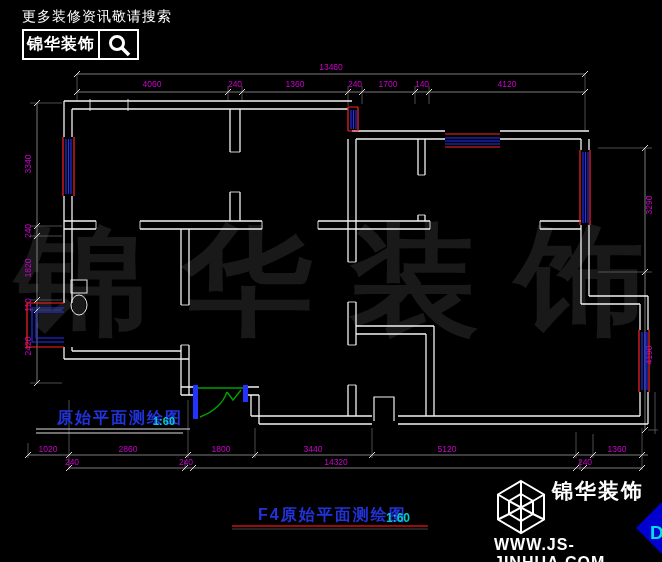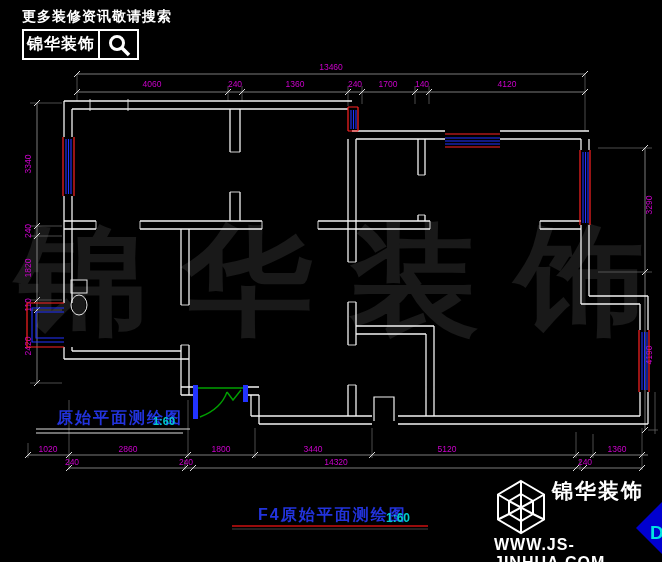--- a/index.html
+++ b/index.html
@@ -1,19 +1,19 @@
 <!DOCTYPE html>
 <html><head>
 <meta charset="utf-8">
 <style>
   html,body{margin:0;padding:0;background:#000;}
   .canvas{position:relative;width:662px;height:562px;background:#000;overflow:hidden;
           font-family:"Liberation Sans", sans-serif;}
   .search-block{position:absolute;left:22px;top:8px;color:#fff;}
-  .hint{font-size:14px;font-weight:bold;letter-spacing:1px;white-space:nowrap;}
+  .hint{font-size:14px;font-weight:normal;letter-spacing:1px;white-space:nowrap;}
   .brandrow{display:flex;margin-top:3px;}
   .brand-box{width:74px;height:27px;border:2px solid #fff;display:flex;align-items:center;
              justify-content:center;font-size:16px;font-weight:bold;letter-spacing:1px;}
   .mag-box{width:37px;height:27px;border:2px solid #fff;border-left:none;display:flex;
            align-items:center;justify-content:center;}
   .drawing{position:absolute;left:0;top:0;}
   .footer{position:absolute;left:492px;top:474px;width:170px;height:88px;color:#fff;}
   .cube{position:absolute;left:2px;top:4px;}
   .fbrand{position:absolute;left:60px;top:4px;font-weight:bold;font-size:21px;
           letter-spacing:2px;line-height:26px;white-space:nowrap;}

